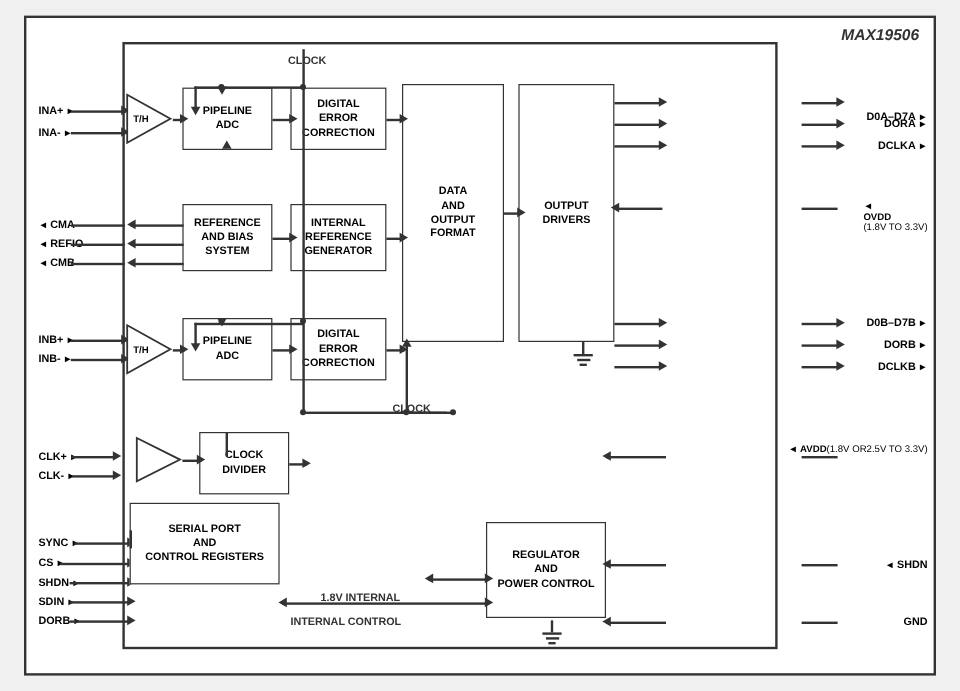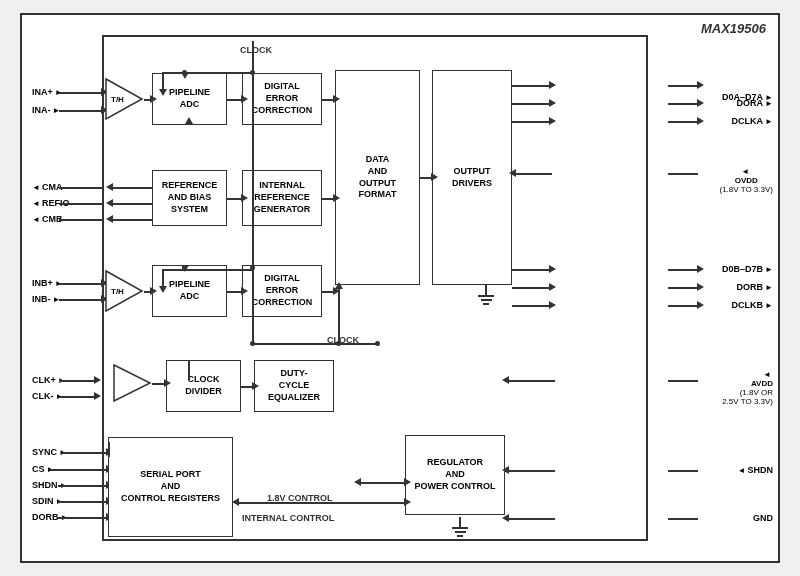--- a/index.html
+++ b/index.html
@@ -205,39 +205,39 @@
   <div class="arrow-h right" style="right:74px;top:66px;"></div>
 
   <div class="sig-right arrow-right" style="top:83px;">DORA</div>
   <div class="hline" style="right:80px;top:88px;width:30px;"></div>
   <div class="arrow-h right" style="right:74px;top:84px;"></div>
 
   <div class="sig-right arrow-right" style="top:101px;">DCLKA</div>
   <div class="hline" style="right:80px;top:106px;width:30px;"></div>
   <div class="arrow-h right" style="right:74px;top:102px;"></div>
 
-  <div class="sig-right arrow-left" style="top:152px;flex-direction:column;align-items:center;font-size:8px;">
+  <div class="sig-right arrow-left" style="top:152px;flex-direction:column;align-items:flex-start;font-size:8px;">
     <span>OVDD</span>
     <span style="font-weight:normal;">(1.8V TO 3.3V)</span>
   </div>
   <div class="hline" style="right:80px;top:158px;width:30px;"></div>
 
   <div class="sig-right arrow-right" style="top:249px;">D0B–D7B</div>
   <div class="hline" style="right:80px;top:254px;width:30px;"></div>
   <div class="arrow-h right" style="right:74px;top:250px;"></div>
 
   <div class="sig-right arrow-right" style="top:267px;">DORB</div>
   <div class="hline" style="right:80px;top:272px;width:30px;"></div>
   <div class="arrow-h right" style="right:74px;top:268px;"></div>
 
   <div class="sig-right arrow-right" style="top:285px;">DCLKB</div>
   <div class="hline" style="right:80px;top:290px;width:30px;"></div>
   <div class="arrow-h right" style="right:74px;top:286px;"></div>
 
-  <div class="sig-right arrow-left" style="top:355px;flex-direction:column;align-items:flex-end;font-size:8px;">
+  <div class="sig-right arrow-left" style="top:355px;flex-direction:row;align-items:flex-end;font-size:8px;">
     <span>AVDD</span>
     <span style="font-weight:normal;">(1.8V OR</span>
     <span style="font-weight:normal;">2.5V TO 3.3V)</span>
   </div>
   <div class="hline" style="right:80px;top:365px;width:30px;"></div>
 
   <div class="sig-right arrow-left" style="top:450px;">SHDN</div>
   <div class="hline" style="right:80px;top:455px;width:30px;"></div>
 
   <div class="sig-right" style="top:498px;">GND</div>
@@ -309,26 +309,25 @@
 
   <svg style="position:absolute;left:90px;top:348px;width:40px;height:40px;">
     <polygon points="2,2 38,20 2,38" fill="white" stroke="#333" stroke-width="1.5"></polygon>
   </svg>
 
   <div class="block" style="left:144px;top:345px;width:75px;height:52px;">CLOCK<br>DIVIDER</div>
 
   <div class="hline" style="left:130px;top:368px;width:16px;"></div>
   <div class="arrow-h right" style="left:142px;top:364px;"></div>
 
-  <div class="block" style="left:232px;top:345px;width:80px;height:52px;">DUTY-<br>CYCLE<br>EQUALIZER</div>
 
   <div class="hline" style="left:219px;top:371px;width:15px;"></div>
   <div class="arrow-h right" style="left:230px;top:367px;"></div>
 
-  <div class="block" style="left:86px;top:422px;width:125px;height:100px;">SERIAL PORT<br>AND<br>CONTROL REGISTERS</div>
+  <div class="block" style="left:86px;top:404px;width:125px;height:68px;">SERIAL PORT<br>AND<br>CONTROL REGISTERS</div>
 
   <div class="block" style="left:383px;top:420px;width:100px;height:80px;">REGULATOR<br>AND<br>POWER CONTROL</div>
 
   <div class="text-label" style="left:218px;top:30px;">CLOCK</div>
 
   <div class="vline" style="left:230px;top:26px;height:32px;"></div>
   <div class="hline" style="left:140px;top:57px;width:91px;"></div>
   <div class="dot" style="left:228px;top:55px;"></div>
 
   <div class="vline" style="left:140px;top:57px;height:20px;"></div>
@@ -367,21 +366,21 @@
   <div class="hline" style="left:300px;top:183px;width:15px;"></div>
   <div class="arrow-h right" style="left:311px;top:179px;"></div>
 
   <div class="hline" style="left:87px;top:172px;width:44px;"></div>
   <div class="arrow-h left" style="left:84px;top:168px;"></div>
   <div class="hline" style="left:87px;top:188px;width:44px;"></div>
   <div class="arrow-h left" style="left:84px;top:184px;"></div>
   <div class="hline" style="left:87px;top:204px;width:44px;"></div>
   <div class="arrow-h left" style="left:84px;top:200px;"></div>
 
-  <div class="text-label" style="left:245px;top:478px;">1.8V CONTROL</div>
+  <div class="text-label" style="left:245px;top:478px;">1.8V INTERNAL</div>
   <div class="hline" style="left:335px;top:467px;width:50px;"></div>
   <div class="arrow-h right" style="left:382px;top:463px;"></div>
   <div class="arrow-h left" style="left:332px;top:463px;"></div>
 
   <div class="text-label" style="left:220px;top:498px;">INTERNAL CONTROL</div>
   <div class="hline" style="left:213px;top:487px;width:172px;"></div>
   <div class="arrow-h right" style="left:382px;top:483px;"></div>
   <div class="arrow-h left" style="left:210px;top:483px;"></div>
 
   <div class="vline" style="left:86px;top:427px;height:15px;"></div>

